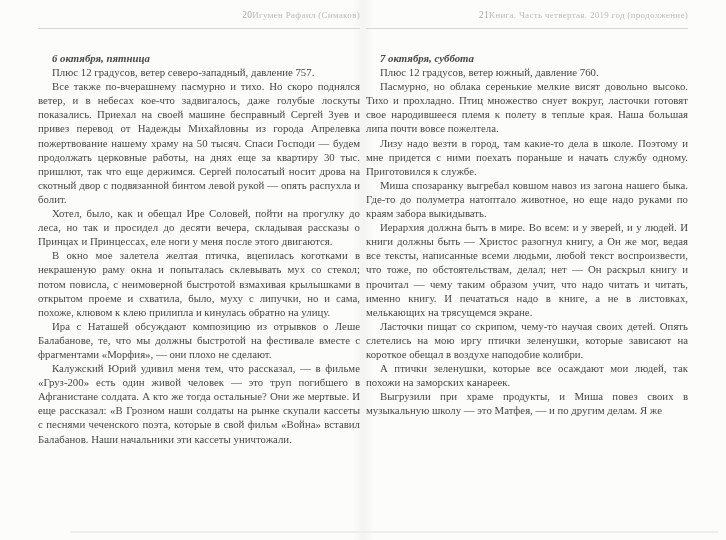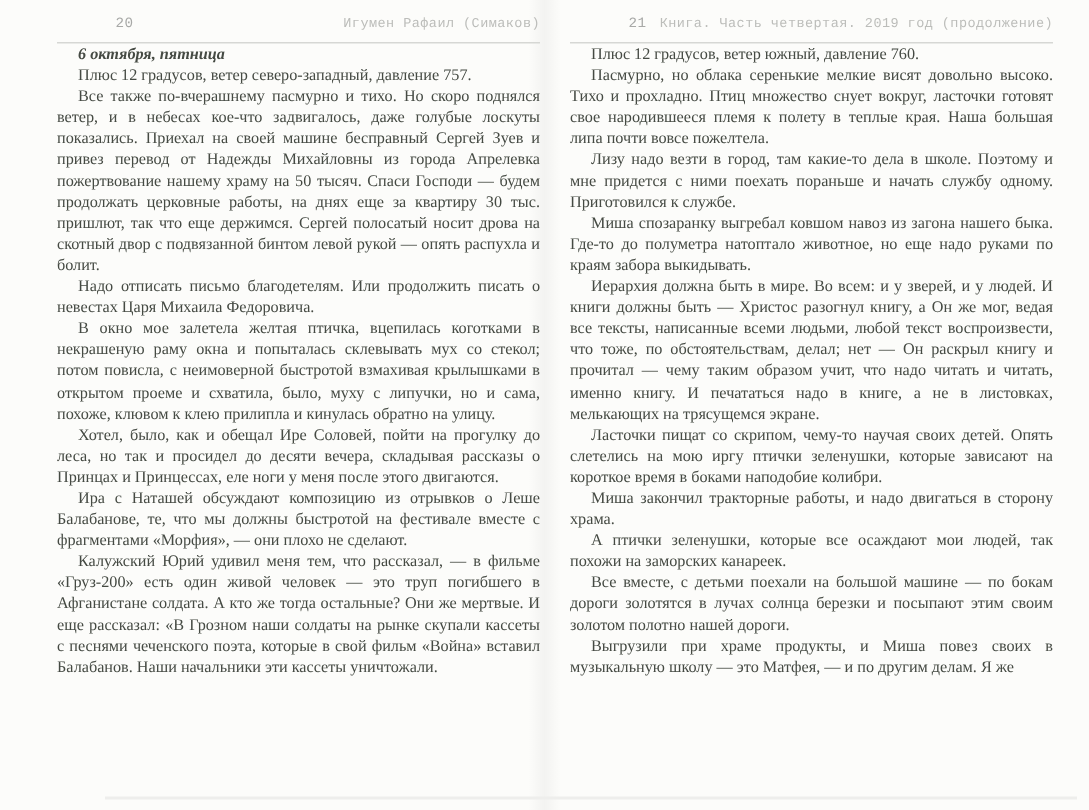--- a/index.html
+++ b/index.html
@@ -17,40 +17,40 @@
         rgba(0,0,0,0.00) 0%, rgba(0,0,0,0.00) 48.5%,
         rgba(0,0,0,0.035) 50%,
         rgba(0,0,0,0.00) 51.5%, rgba(0,0,0,0.00) 100%);
   }
   .page {
     position: absolute;
     top: 10px;
     width: 322px;
   }
   .page-left  { left: 38px; }
-  .page-right { left: 380px; }
+  .page-right { left: 366px; }
   .running-row {
     display: flex;
-    justify-content: space-between;
+    justify-content: flex-end;
     align-items: baseline;
-    font-family: Liberation Mono, monospace;
+    font-family: Liberation Serif, serif;
     font-size: 9px;
     letter-spacing: 0.3px;
     color: #b4b5b3;
     height: 14px;
-    margin-left: 39px;
   }
   .folio { color: #a8a9a7; font-size: 9.5px; }
   .running-head { color: #bcbdba; }
   .head-rule {
     border: none;
     border-top: 1px solid #d6d7d4;
     margin: 4px 0 0 0;
   }
   .page-body {
+    margin-top: 22px;
     color: #454a43;
     font-size: 10.8px;
     line-height: 14.1px;
     text-align: justify;
   }
   .date-heading {
     margin: 0;
     text-indent: 14px;
     font-weight: bold;
     font-style: italic;
@@ -75,45 +75,43 @@
     <div class="running-row">
       <span class="folio">20</span>
       <span class="running-head">Игумен Рафаил (Симаков)</span>
     </div>
     <hr class="head-rule">
     <div class="page-body">
       <p class="date-heading">6 октября, пятница</p>
       <div>
           <p class="para">Плюс 12 градусов, ветер северо-западный, давление 757.</p>
           <p class="para">Все также по-вчерашнему пасмурно и тихо. Но скоро поднялся ветер, и в небесах кое-что задвигалось, даже голубые лоскуты показались. Приехал на своей машине бесправный Сергей Зуев и привез перевод от Надежды Михайловны из города Апрелевка пожертвование нашему храму на 50 тысяч. Спаси Господи — будем продолжать церковные работы, на днях еще за квартиру 30 тыс. пришлют, так что еще держимся. Сергей полосатый носит дрова на скотный двор с подвязанной бинтом левой рукой — опять распухла и болит.</p>
-          <p class="para">Надо отписать письмо благодетелям. Или продолжить писать о невестах Царя Михаила Федоровича.</p>
+          <p class="para">Хотел, было, как и обещал Ире Соловей, пойти на прогулку до леса, но так и просидел до десяти вечера, складывая рассказы о Принцах и Принцессах, еле ноги у меня после этого двигаются.</p>
           <p class="para">В окно мое залетела желтая птичка, вцепилась коготками в некрашеную раму окна и попыталась склевывать мух со стекол; потом повисла, с неимоверной быстротой взмахивая крылышками в открытом проеме и схватила, было, муху с липучки, но и сама, похоже, клювом к клею прилипла и кинулась обратно на улицу.</p>
-          <p class="para">Хотел, было, как и обещал Ире Соловей, пойти на прогулку до леса, но так и просидел до десяти вечера, складывая рассказы о Принцах и Принцессах, еле ноги у меня после этого двигаются.</p>
           <p class="para">Ира с Наташей обсуждают композицию из отрывков о Леше Балабанове, те, что мы должны быстротой на фестивале вместе с фрагментами «Морфия», — они плохо не сделают.</p>
           <p class="para">Калужский Юрий удивил меня тем, что рассказал, — в фильме «Груз-200» есть один живой человек — это труп погибшего в Афганистане солдата. А кто же тогда остальные? Они же мертвые. И еще рассказал: «В Грозном наши солдаты на рынке скупали кассеты с песнями чеченского поэта, которые в свой фильм «Война» вставил Балабанов. Наши начальники эти кассеты уничтожали.</p>
         </div>
     </div>
   </div>
 
   <div class="page page-right">
     <div class="running-row">
       <span class="folio">21</span>
       <span class="running-head">Книга. Часть четвертая. 2019 год (продолжение)</span>
     </div>
     <hr class="head-rule">
     <div class="page-body">
+      <p class="date-heading">7 октября, суббота</p>
       <div>
           <p class="para">Плюс 12 градусов, ветер южный, давление 760.</p>
           <p class="para">Пасмурно, но облака серенькие мелкие висят довольно высоко. Тихо и прохладно. Птиц множество снует вокруг, ласточки готовят свое народившееся племя к полету в теплые края. Наша большая липа почти вовсе пожелтела.</p>
           <p class="para">Лизу надо везти в город, там какие-то дела в школе. Поэтому и мне придется с ними поехать пораньше и начать службу одному. Приготовился к службе.</p>
           <p class="para">Миша спозаранку выгребал ковшом навоз из загона нашего быка. Где-то до полуметра натоптало животное, но еще надо руками по краям забора выкидывать.</p>
           <p class="para">Иерархия должна быть в мире. Во всем: и у зверей, и у людей. И книги должны быть — Христос разогнул книгу, а Он же мог, ведая все тексты, написанные всеми людьми, любой текст воспроизвести, что тоже, по обстоятельствам, делал; нет — Он раскрыл книгу и прочитал — чему таким образом учит, что надо читать и читать, именно книгу. И печататься надо в книге, а не в листовках, мелькающих на трясущемся экране.</p>
-          <p class="para">Ласточки пищат со скрипом, чему-то научая своих детей. Опять слетелись на мою иргу птички зеленушки, которые зависают на короткое время в боками наподобие колибри.</p>
-          <p class="para">Миша закончил тракторные работы, и надо двигаться в сторону храма.</p>
+          <p class="para">Ласточки пищат со скрипом, чему-то научая своих детей. Опять слетелись на мою иргу птички зеленушки, которые зависают на короткое обещал в воздухе наподобие колибри.</p>
           <p class="para">А птички зеленушки, которые все осаждают мои людей, так похожи на заморских канареек.</p>
-          <p class="para">Все вместе, с детьми поехали на большой машине — по бокам дороги золотятся в лучах солнца березки и посыпают этим своим золотом полотно нашей дороги.</p>
           <p class="para">Выгрузили при храме продукты, и Миша повез своих в музыкальную школу — это Матфея, — и по другим делам. Я же</p>
         </div>
     </div>
   </div>
 
   <div class="bottom-edge"></div>
 </div>
 
 </body></html>

